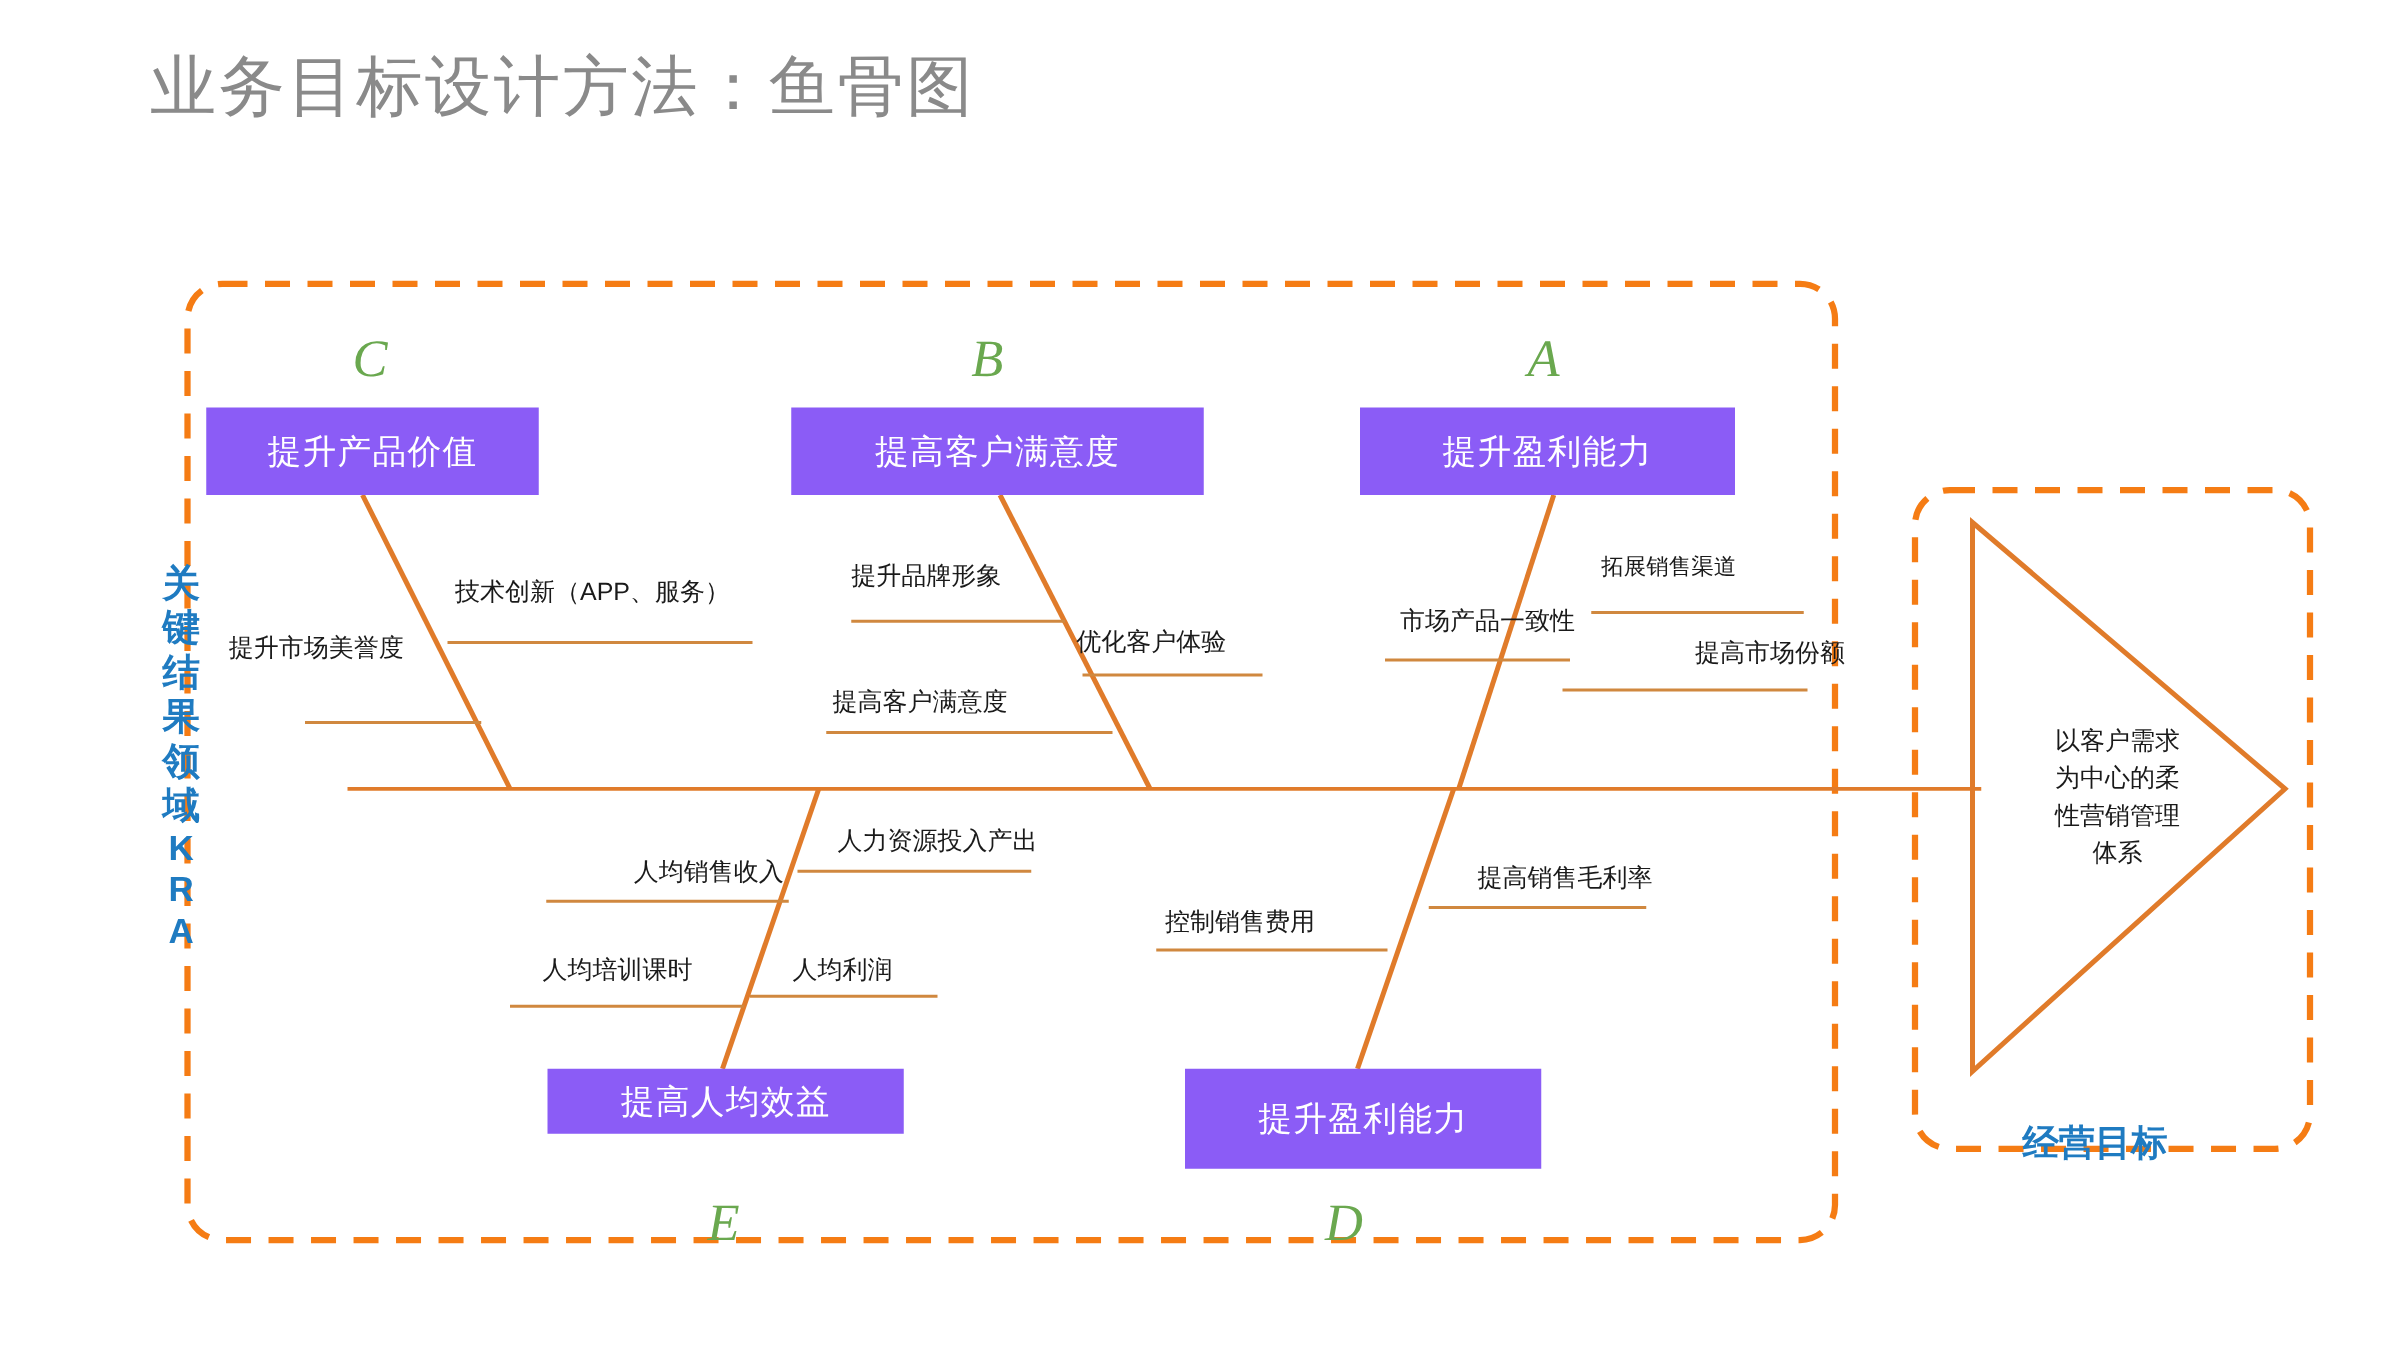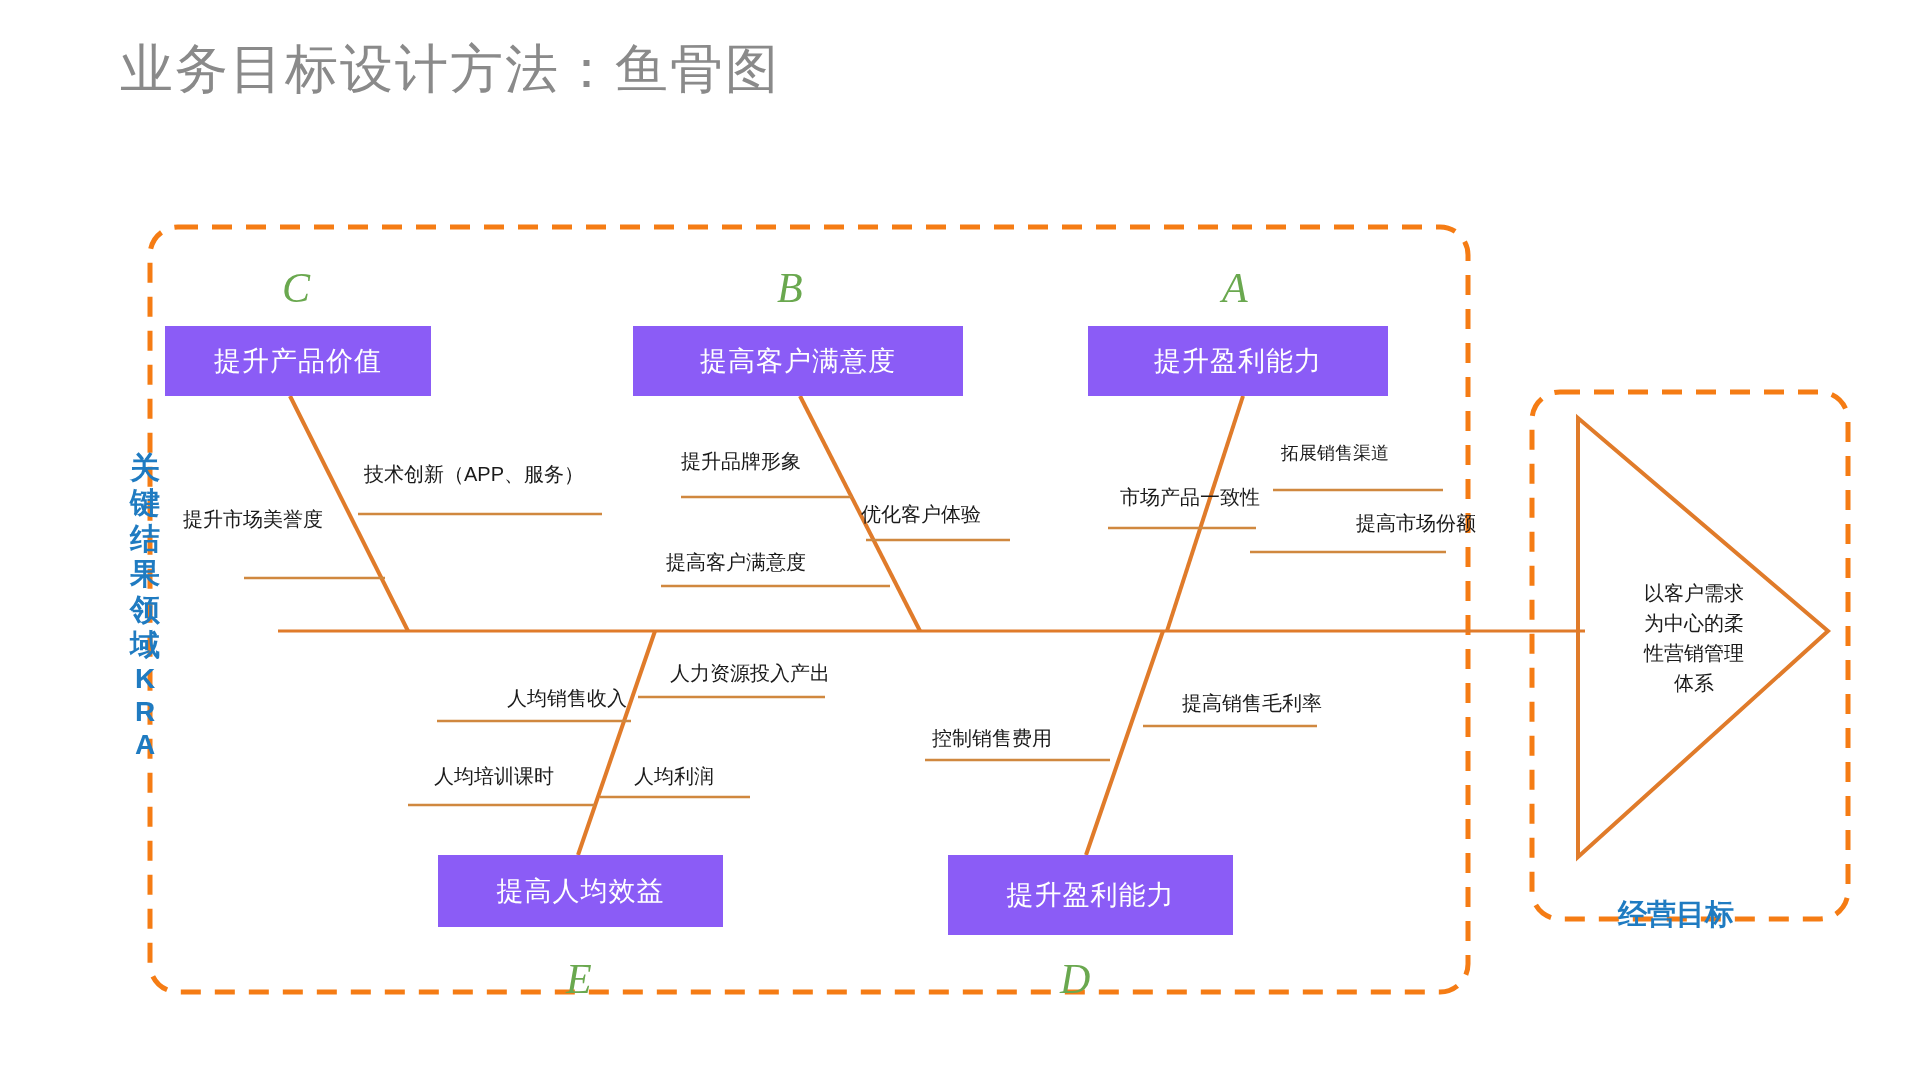--- a/index.html
+++ b/index.html
@@ -175,21 +175,21 @@
   </div>
 
   <div class="kra-box" style="left:633px; top:326px; width:330px; height:70px;">
     <span>提高客户满意度</span>
   </div>
 
   <div class="kra-box" style="left:1088px; top:326px; width:300px; height:70px;">
     <span>提升盈利能力</span>
   </div>
 
-  <div class="kra-box" style="left:438px; top:855px; width:285px; height:72px;">
+  <div class="kra-box" style="left:438px; top:855px; width:285px; height:52px;">
     <span>提高人均效益</span>
   </div>
 
   <div class="kra-box" style="left:948px; top:855px; width:285px; height:80px;">
     <span>提升盈利能力</span>
   </div>
 
   <div class="lbl" style="left:364px; top:463px; font-size:20px;">技术创新（APP、服务）</div>
   <div class="lbl" style="left:183px; top:508px; font-size:20px;">提升市场美誉度</div>
 

